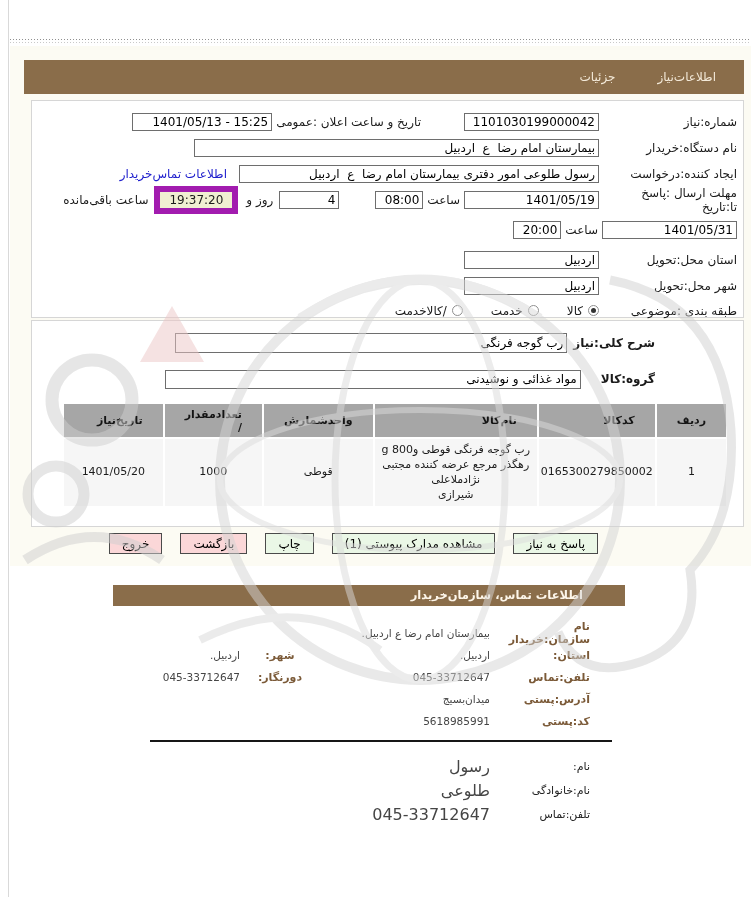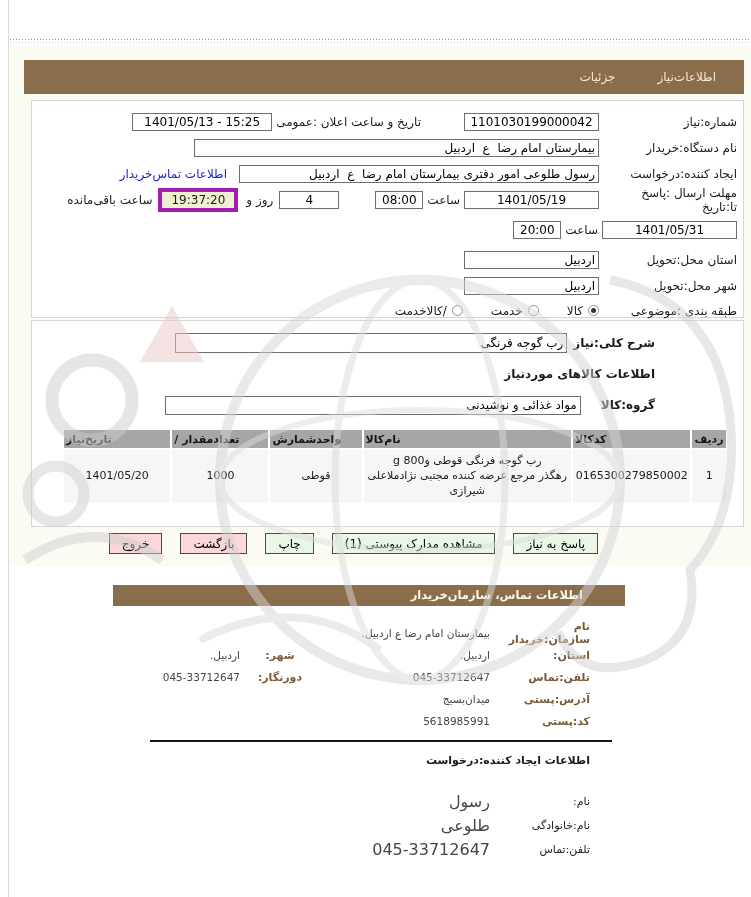--- a/index.html
+++ b/index.html
@@ -43,27 +43,27 @@
   .lbl { width:138px; flex:0 0 138px; padding-left:4px; }
   .lbl2 { margin-right:43px; }
   .pre { white-space:pre-line; line-height:1.25; }
   .bold { font-weight:bold; }
 
   .tb {
     height:18px; border:1px solid #6e6e6e; background:#fff;
     font-family:"DejaVu Sans",sans-serif; font-size:12px; padding:0 3px;
     direction:rtl; text-align:right;
   }
-  .ltr { direction:ltr; unicode-bidi:embed;text-align:center; }
+  .ltr { direction:ltr; unicode-bidi:embed; }
   .w135{width:135px} .w140{width:140px} .w405{width:405px} .w360{width:360px}
   .w65{width:48px} .w60{width:60px}
 
   .link { color:#2121cd; margin-right:12px; cursor:pointer; }
   .count {
-    background:#f0efd2; border:4px solid #a21caf; padding:1px 9px;
+    background:#f0efd2; border:6px solid #a21caf; padding:1px 9px;
     font-size:12px; direction:ltr; margin-right:8px;
   }
   .ms4{margin-right:4px} .ms6{margin-right:6px}
   .ms24{margin-right:24px} .ms28{margin-right:28px} .ms30{margin-right:30px} .ms36{margin-right:36px}
 
   .radio {
     width:11px; height:11px; border:1px solid #8f8f8f; border-radius:50%;
     background:#fff; position:relative; flex:0 0 11px; margin-left:5px;
   }
   .radio.sel::after { content:""; position:absolute; inset:2px; background:#333; border-radius:50%; }
@@ -75,22 +75,22 @@
   .goods-h { margin:12px 82px 0 0; font-weight:bold; }
   .group-row { display:flex; align-items:center; padding-right:82px; margin-top:13px; height:22px; }
   .group-row .tb { width:416px; height:19px; margin-right:20px; }
 
   table.items {
     border-collapse:separate; border-spacing:2px;
     margin:12px 9px 0 auto; width:666px; direction:rtl;
     font-size:11px;
   }
   table.items th {
-    background:#a6a6a6; color:#141414; font-weight:bold; height:18px;
-    text-align:left; padding:1px 2px; font-size:11px;
+    background:#a6a6a6; color:#141414; font-weight:bold; height:33px;
+    text-align:right; padding:1px 20px; font-size:11px;
   }
   table.items td {
     background:#f6f6f6; text-align:center; vertical-align:middle;
     padding:4px 2px; line-height:1.35;
   }
   .c-idx{width:30px} .c-code{width:115px} .c-name{width:205px} .c-unit{width:90px} .c-qty{width:95px} .c-date{width:105px}
 
   .notes-row { display:flex; align-items:flex-start; margin-top:9px; padding-right:32px; }
   .notes-row .nlbl { width:56px; flex:0 0 56px; font-weight:bold; }
   .notes-row .tb { width:577px; height:16px; margin-right:14px; margin-top:2px; }
@@ -210,21 +210,20 @@
     <span class="cb ms30"></span>
     <span>پرداخت تمام یا بخشی از مبلغ خرید،از محل اسناد" خزانه "اسلامی خواهد.بود</span>
   </div>
 </div>
 
 <div class="box box2">
   <div class="desc-row">
     <span class="bold">شرح کلی:نیاز</span>
     <input class="tb" readonly="" value="رب گوجه فرنگی" style="">
   </div>
-  <div class="goods-h">اطلاعات  کالاهای موردنیاز</div>
   <div class="group-row">
     <span class="bold">گروه:کالا</span>
     <input class="tb" readonly="" value="مواد غذائی و نوشیدنی" style="">
   </div>
   <table class="items">
     <thead>
       <tr>
         <th class="c-idx">ردیف</th>
         <th class="c-code">کدکالا</th>
         <th class="c-name">نام‌کالا</th>
@@ -281,21 +280,20 @@
   </div>
   <div class="c-row">
     <span class="c-label">کد:پستی</span>
     <span class="c-val">5618985991</span>
   </div>
 </div>
 
 <div class="divider"></div>
 
 <div class="creator">
-  <div class="hd">اطلاعات ایجاد کننده:درخواست</div>
   <div class="k-row">
     <span class="k-label">نام:</span>
     <span class="k-val">رسول</span>
   </div>
   <div class="k-row">
     <span class="k-label">نام:خانوادگی</span>
     <span class="k-val">طلوعی</span>
   </div>
   <div class="k-row">
     <span class="k-label">تلفن:تماس</span>

